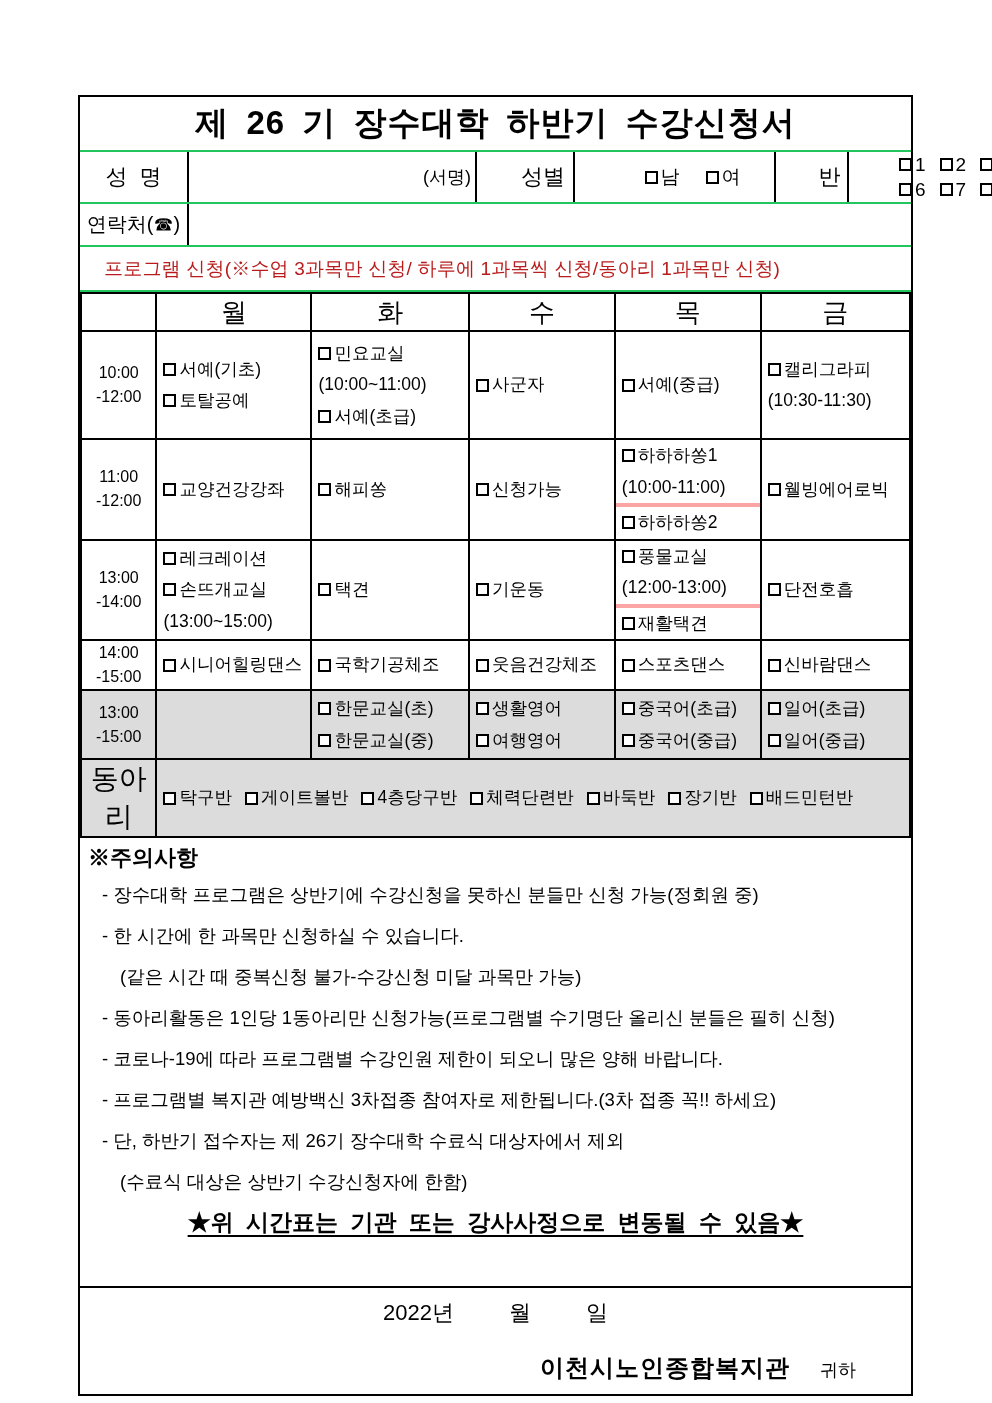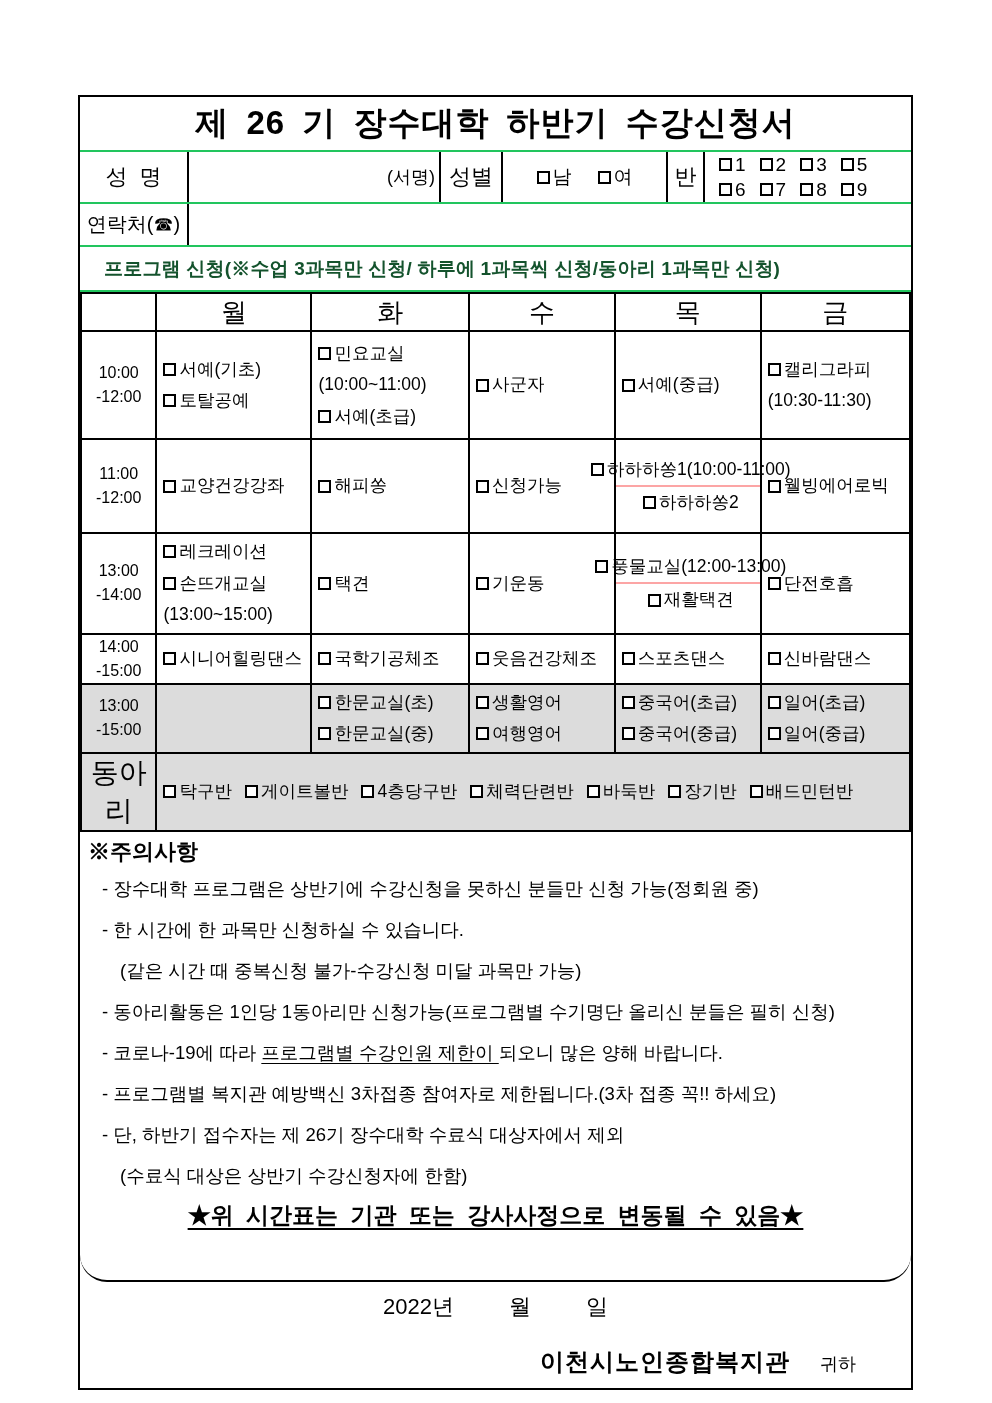--- a/index.html
+++ b/index.html
@@ -11,70 +11,70 @@
     position: absolute; left: 78px; top: 95px; width: 835px;
     border: 2px solid #000; background: #fff;
   }
   .hrow { border-bottom: 2px solid #22c55e; }
 
   
   .title-row { height: 55px; display: flex; align-items: center; justify-content: center; }
   .title-row h1 { font-size: 33px; font-weight: bold; word-spacing: 7px; letter-spacing: 1px; }
 
   
-  .name-row { height: 52px; display: grid; grid-template-columns: 109px 252px 62px 165px 37px 1fr; }
+  .name-row { height: 52px; display: grid; grid-template-columns: 109px 252px 62px 165px 37px 1fr; gap: 36px; }
   .name-row > div { border-right: 2px solid #000; display: flex; align-items: center; justify-content: center; }
   .name-row > div:last-child { border-right: none; }
   .lbl { font-size: 22px; white-space: pre; }
   .sig-cell { justify-content: flex-end !important; padding-right: 4px; }
   .sig-hint { font-size: 18px; }
   .opt { display: inline-flex; align-items: center; gap: 3px; font-size: 19px; }
   .gender-cell { gap: 26px; }
   .class-cell { flex-direction: column; align-items: flex-start !important; justify-content: center; padding-left: 14px; gap: 3px; }
   .class-line { display: flex; gap: 14px; }
   .cb { display: inline-block; width: 13px; height: 13px; border: 2px solid #000; background: #fff; flex: 0 0 auto; }
 
   
   .contact-row { height: 43px; display: grid; grid-template-columns: 109px 1fr; }
   .contact-row .c-lbl { border-right: 2px solid #000; display: flex; align-items: center; justify-content: center; font-size: 20px; }
 
   
   .program-row { height: 45px; display: flex; align-items: center; padding-left: 24px; }
-  .program-row span { color: #14532d; font-size: 19px; letter-spacing: 0.2px; font-weight: bold; }
+  .program-row span { color: #b91c1c; font-size: 19px; letter-spacing: 0.2px; }
 
   
   table.timetable { width: 100%; border-collapse: collapse; table-layout: fixed; }
   table.timetable th, table.timetable td { border: 2px solid #000; }
   table.timetable tr.hdr { height: 38px; }
   table.timetable th { font-size: 26px; font-weight: normal; }
   td.time { text-align: center; font-size: 16px; line-height: 1.5; vertical-align: middle; }
   td.cell { vertical-align: middle; padding: 2px 2px 2px 6px; }
   .cell-inner { display: flex; flex-direction: column; justify-content: center; height: 100%; }
   .item { display: flex; align-items: center; gap: 3px; font-size: 17.5px; line-height: 1.8; white-space: nowrap; }
   .item .txt { overflow: hidden; }
   tr.r0 { height: 108px; } tr.r1 { height: 94px; } tr.r2 { height: 86px; }
   tr.r3 { height: 50px; } tr.r4 { height: 67px; }
   tr.gray td { background: #DCDCDC; }
   td.has-sub { padding: 0; }
   td.has-sub .subwrap { display: flex; flex-direction: column; height: 100%; }
-  .sub { flex: 2; display: flex; flex-direction: row; justify-content: center; padding-left: 6px; }
-  .sub + .sub { flex: 1; border-top: 2px solid #fca5a5; }
+  .sub { flex: 2; display: flex; flex-direction: column; justify-content: center; padding-left: 6px; }
+  .sub + .sub { flex: 1; border-top: 4px solid #fca5a5; }
   tr.club { height: 37px; }
   tr.club td { background: #DCDCDC; }
   td.club-label { text-align: center; font-size: 28px; }
   td.club-items { padding-left: 6px; }
   td.club-items .wrap { display: flex; align-items: center; gap: 13px; }
   td.club-items .item { font-size: 17.5px; }
 
   
-  .notes { height: 450px; border-bottom: 2px solid #000; padding: 4px 8px 0 8px; border-radius: 27px; }
+  .notes { height: 450px; border-bottom: 2px solid #000; padding: 4px 8px 0 8px; }
   .notes-title { font-size: 22px; font-weight: bold; height: 32px; display: flex; align-items: center; }
   .note { height: 41px; display: flex; align-items: center; font-size: 18.5px; padding-left: 14px; white-space: pre; }
   .note.indent { padding-left: 32px; }
-  .note .u { text-decoration: underline; text-underline-offset: 4px; }
+  .note .u { text-underline-offset: 4px; }
   .star-line { height: 40px; display: flex; align-items: center; justify-content: center; }
   .star-line span { font-size: 23px; font-weight: bold; text-decoration: underline; text-underline-offset: 5px; word-spacing: 6px; }
 
   
   .footer { position: relative; height: 106px; }
   .date-line { display: flex; justify-content: center; gap: 55px; padding-top: 10px; font-size: 22px; }
   .org-line { position: absolute; right: 55px; bottom: 10px; display: flex; align-items: baseline; gap: 30px; }
   .org-name { font-size: 24px; font-weight: bold; letter-spacing: 1px; }
   .org-honorific { font-size: 18px; margin-top: 42px; }
 </style>

